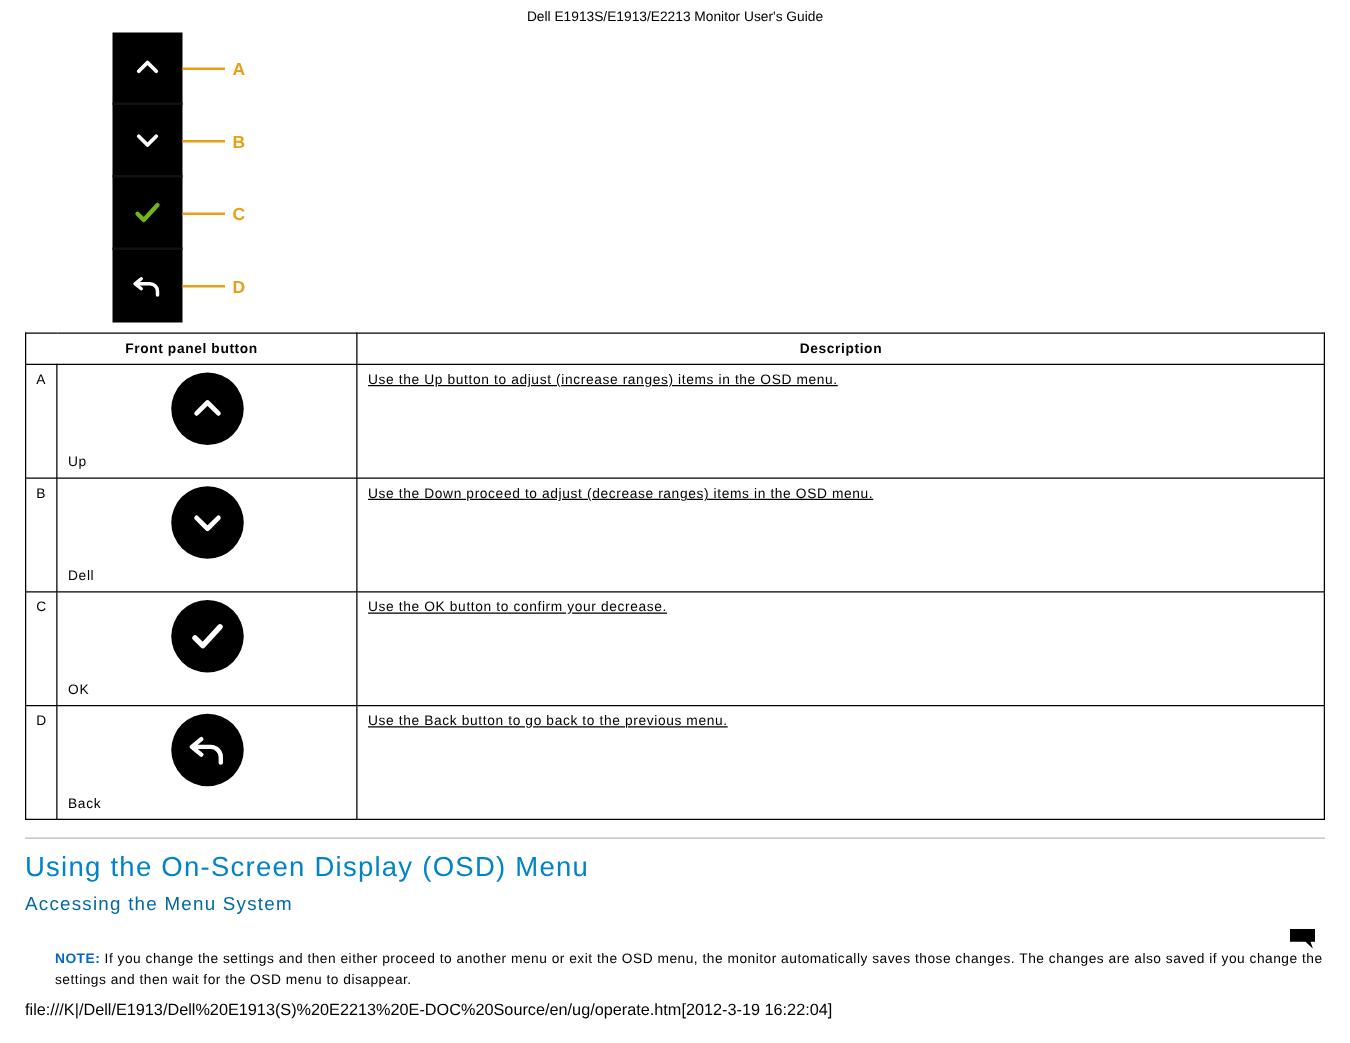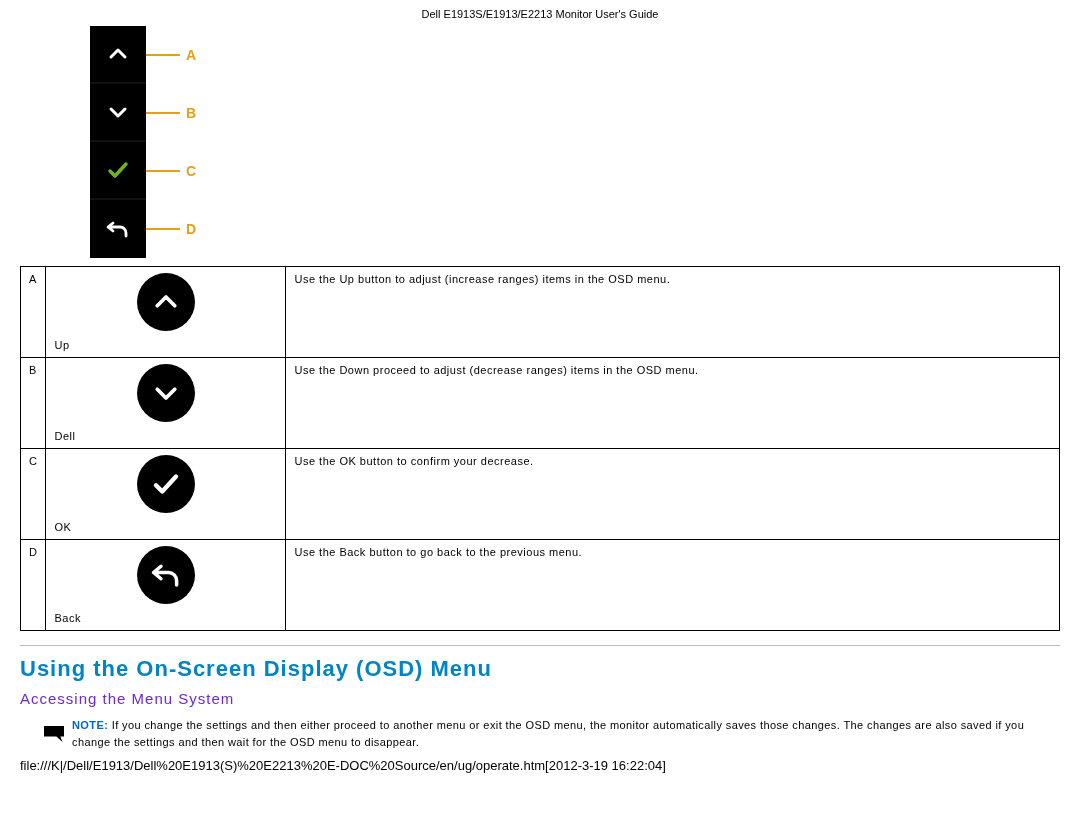--- a/index.html
+++ b/index.html
@@ -68,50 +68,51 @@
     text-align: left;
     letter-spacing: 0.5px;
   }
   table.panel th {
     font-weight: bold;
     text-align: center;
     padding: 6px;
   }
   .letter-cell { width: 22px; }
   .icon-cell { width: 240px; text-align: center; padding-top: 12px; padding-bottom: 8px; }
-  .desc-cell { vertical-align: middle; }
+  .desc-cell { vertical-align: middle; text-decoration: underline; }
   .circle-btn {
     width: 58px; height: 58px; border-radius: 50%;
     background: #000; margin: 0 auto 8px auto;
     display: flex; align-items: center; justify-content: center;
   }
   .circle-btn svg { width: 30px; height: 30px; }
   .icon-label { margin-top: 2px; }
   hr.sep { border: none; border-top: 1px solid #bbb; margin: 14px 0 10px 0; }
   h2.section {
     color: #0084c8;
-    font-weight: bold;
+    font-weight: normal;
     font-size: 22px;
     letter-spacing: 1px;
     margin: 6px 0 4px 0;
   }
   h3.subsection {
-    color: #6d28d9;
+    color: #0369a1;
     font-weight: normal;
     font-size: 15px;
     letter-spacing: 1px;
     margin: 8px 0 10px 0;
   }
   .note-block {
     display: flex;
-    align-items: center;
+    align-items: flex-end;
     margin: 4px 0 8px 24px;
     font-size: 11px;
     letter-spacing: 0.4px;
     line-height: 1.5;
+    flex-direction: column;
   }
   .note-icon {
     width: 20px; height: 16px; flex: 0 0 auto;
     margin-right: 8px; margin-top: 1px;
     background: #000;
     clip-path: polygon(0 0, 100% 0, 100% 65%, 82% 65%, 92% 100%, 62% 65%, 0 65%);
   }
   .note-label { color: #0066cc; font-weight: bold; }
   .footer-path {
     font-size: 13px;
@@ -161,20 +162,24 @@
       </div>
     <div class="label-cell">
         <span class="connector"></span>
         <span>D</span>
       </div>
   </div>
 </div>
 
 <table class="panel">
   <tbody>
+      <tr>
+    <th colspan="2">Front panel button</th>
+    <th>Description</th>
+  </tr>
   <tr>
     <td class="letter-cell">A</td>
     <td class="icon-cell">
       <div class="circle-btn">
         <svg viewBox="0 0 24 24">
               <polyline points="5,15 12,8 19,15" fill="none" stroke="#fff" stroke-width="3" stroke-linecap="round" stroke-linejoin="round"></polyline>
             </svg>
       </div>
       <div class="icon-label">Up</div>
     </td>

